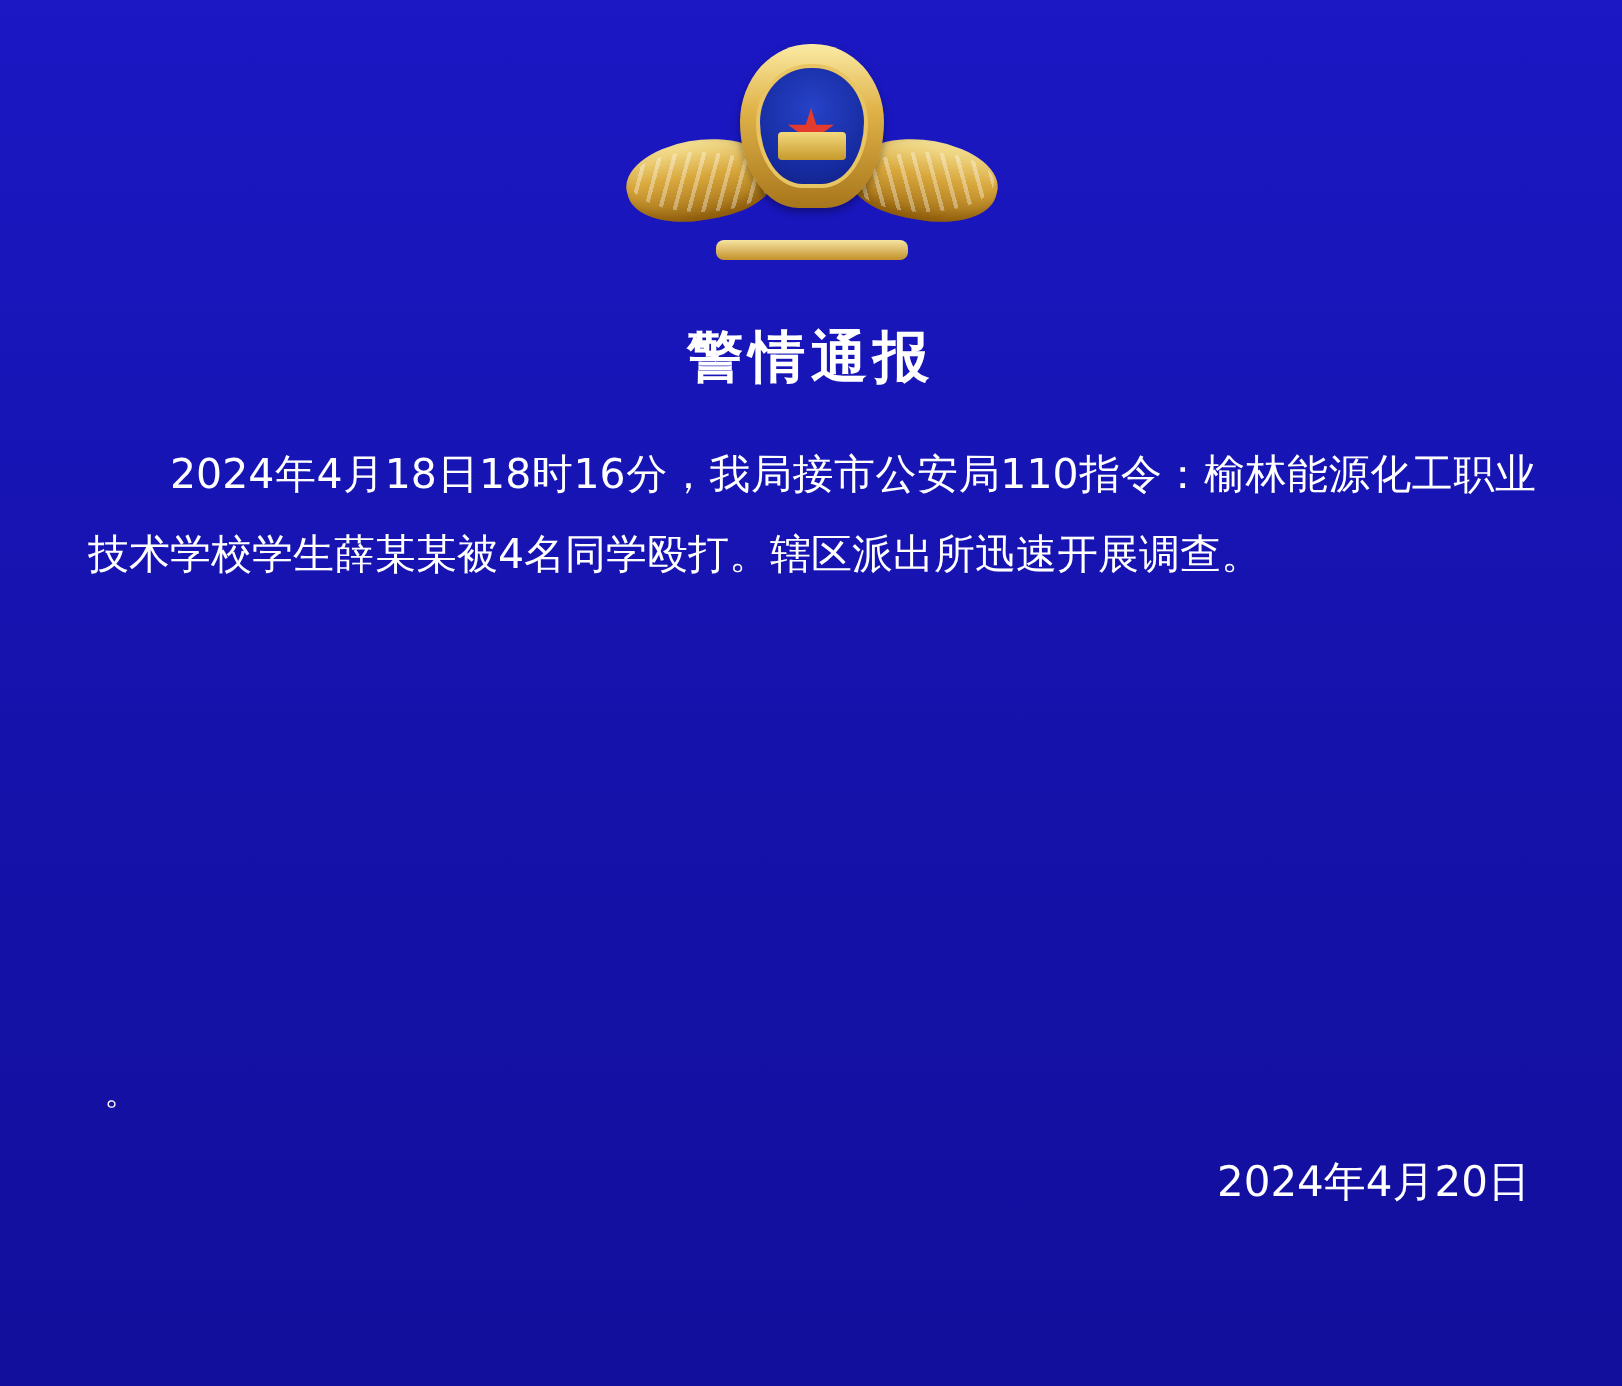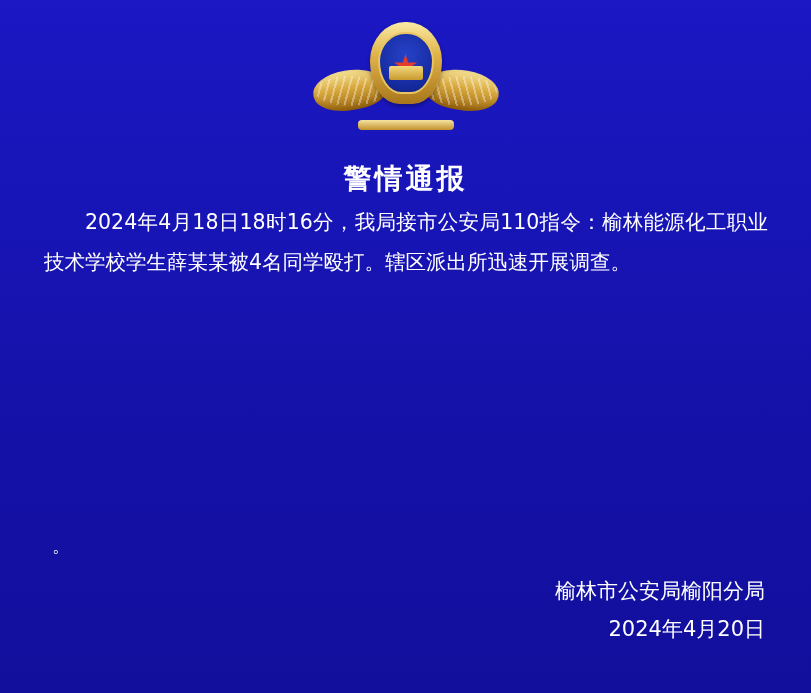--- a/index.html
+++ b/index.html
@@ -127,21 +127,21 @@
     width: 100%;
     text-align: center;
     color: #ffffff;
     font-size: 28px;
     font-weight: bold;
     letter-spacing: 3px;
     font-family: "DejaVu Sans", "Liberation Sans", sans-serif;
   }
   .body-text {
     position: absolute;
-    top: 202px;
+    top: 217px;
     left: 44px;
     width: 724px;
     color: #ffffff;
     font-size: 20.5px;
     line-height: 40px;
     text-align: justify;
     text-justify: inter-ideograph;
     font-family: "DejaVu Sans", "Liberation Sans", sans-serif;
   }
   .para {
@@ -190,17 +190,16 @@
 
   <div class="title">警情通报</div>
 
   <div class="body-text">
     <p class="para">2024年4月18日18时16分，我局接市公安局110指令：榆林能源化工职业技术学校学生薛某某被4名同学殴打。辖区派出所迅速开展调查。</p>
   </div>
 
   <div class="dot-line">。</div>
 
   <div class="signature">
-    <div>榆林市公安局榆阳分局</div>
     <div>2024年4月20日</div>
   </div>
 
 </div>
 
 </body></html>

